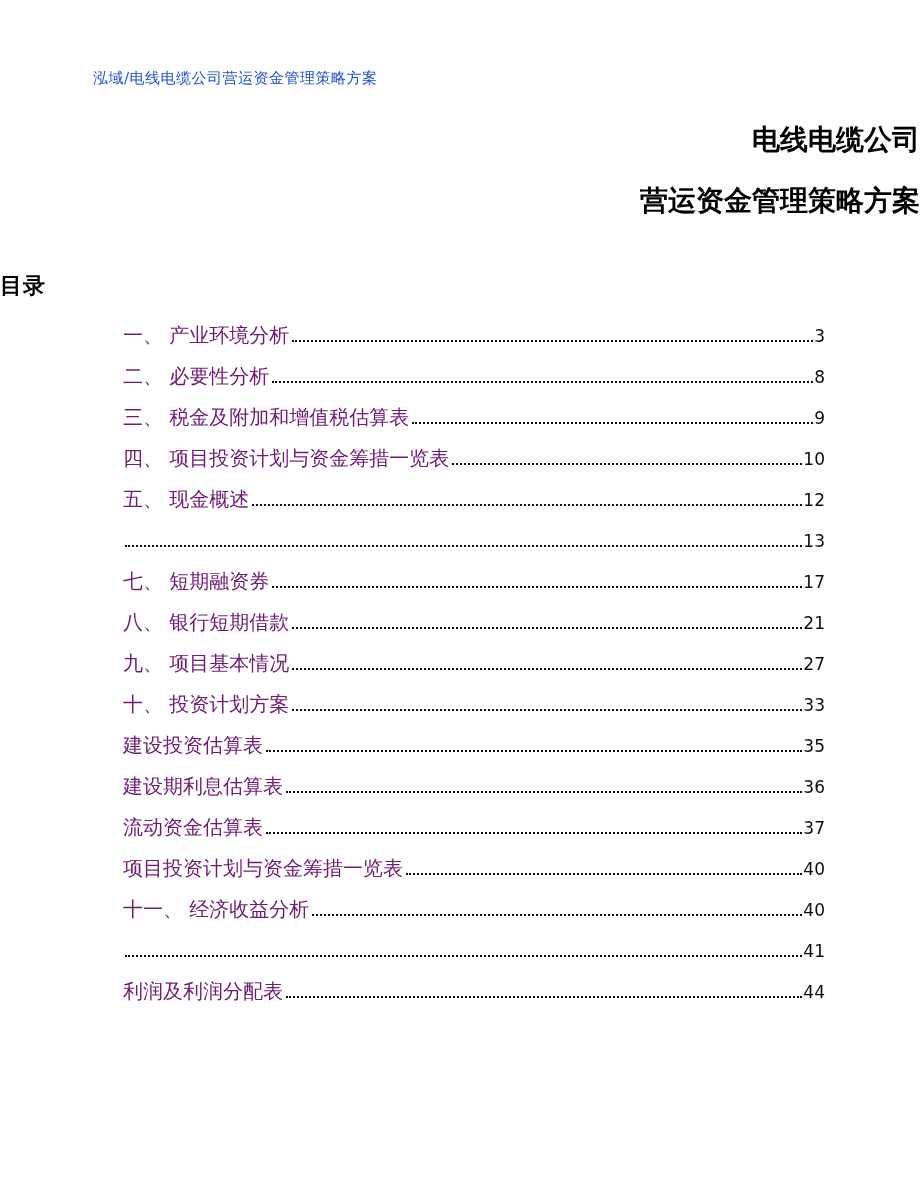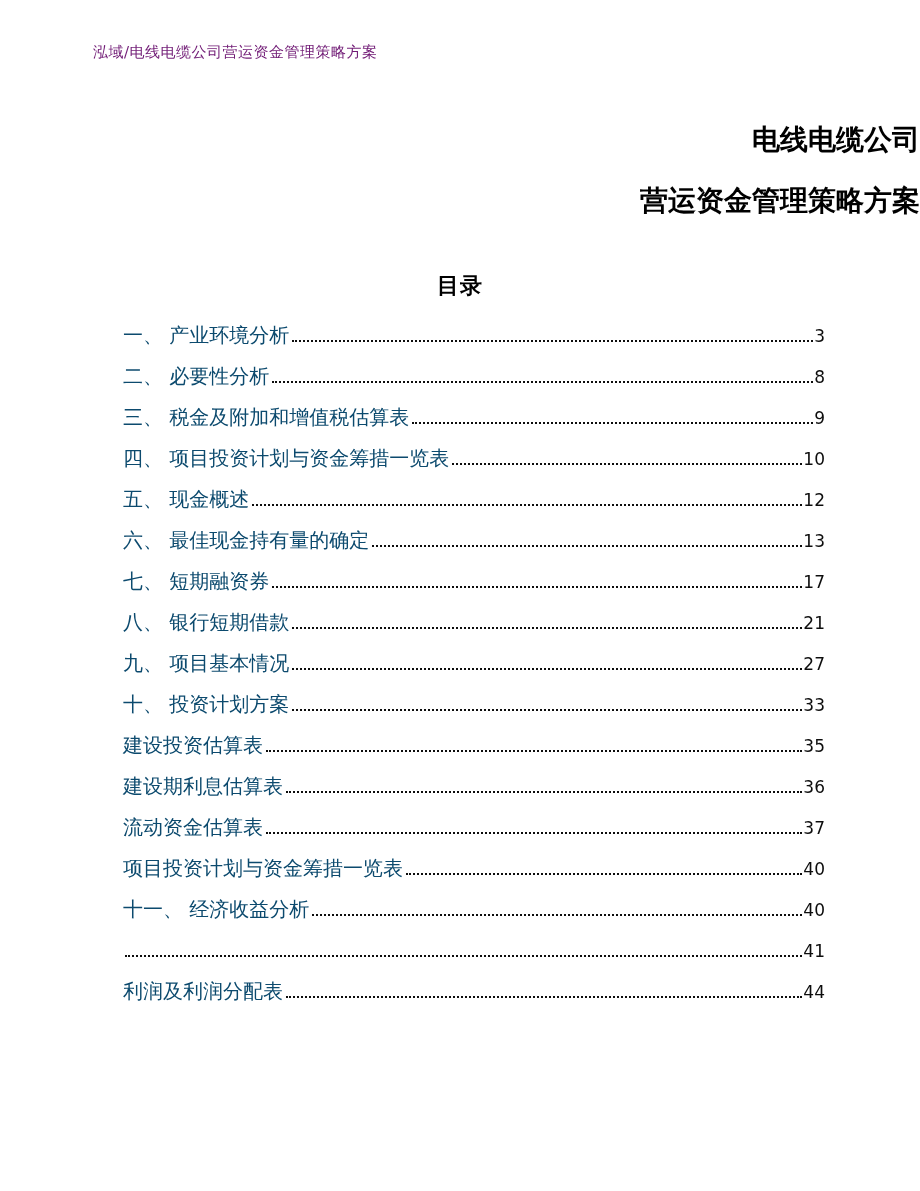--- a/index.html
+++ b/index.html
@@ -10,45 +10,44 @@
     width: 920px;
     height: 1191px;
     background: #ffffff;
     position: relative;
     font-family: "DejaVu Serif", "Liberation Serif", serif;
     color: #000000;
     overflow: hidden;
   }
   .running-header {
     position: absolute;
-    top: 43px;
+    top: 69px;
     left: 93px;
     font-size: 15px;
-    color: #701a75;
+    color: #1d4ed8;
     letter-spacing: 0.5px;
     white-space: nowrap;
   }
   .doc-title {
     position: absolute;
     left: 0;
     width: 100%;
     text-align: right;
     font-family: "DejaVu Sans", "Liberation Sans", sans-serif;
     font-weight: 700;
     font-size: 28px;
     white-space: nowrap;
   }
   .doc-title.line1 { top: 121px; }
   .doc-title.line2 { top: 182px; }
   .toc-heading {
     position: absolute;
     top: 271px;
     left: 0;
     width: 100%;
-    text-align: center;
     font-size: 22px;
     font-weight: 700;
     letter-spacing: 1px;
   }
   .toc-list {
     position: absolute;
     top: 305px;
     left: 123px;
     right: 95px;
   }
@@ -56,21 +55,21 @@
     height: 41px;
     display: flex;
     align-items: flex-end;
     cursor: pointer;
   }
   .toc-label {
     font-size: 20px;
     line-height: 1.05;
     white-space: pre;
     padding-right: 1px;
-    color: #0c4a6e;
+    color: #701a75;
   }
   .toc-dots {
     flex: 1;
     height: 0;
     border-bottom: 2px dotted #0d0d0d;
     margin: 0 1px 4px 2px;
   }
   .toc-page {
     font-family: "DejaVu Sans", "Liberation Sans", sans-serif;
     font-size: 17px;
@@ -110,21 +109,20 @@
       <span class="toc-label">四、 项目投资计划与资金筹措一览表</span>
       <span class="toc-dots"></span>
       <span class="toc-page">10</span>
     </div>
     <div class="toc-row">
       <span class="toc-label">五、 现金概述</span>
       <span class="toc-dots"></span>
       <span class="toc-page">12</span>
     </div>
     <div class="toc-row">
-      <span class="toc-label">六、 最佳现金持有量的确定</span>
       <span class="toc-dots"></span>
       <span class="toc-page">13</span>
     </div>
     <div class="toc-row">
       <span class="toc-label">七、 短期融资券</span>
       <span class="toc-dots"></span>
       <span class="toc-page">17</span>
     </div>
     <div class="toc-row">
       <span class="toc-label">八、 银行短期借款</span>

